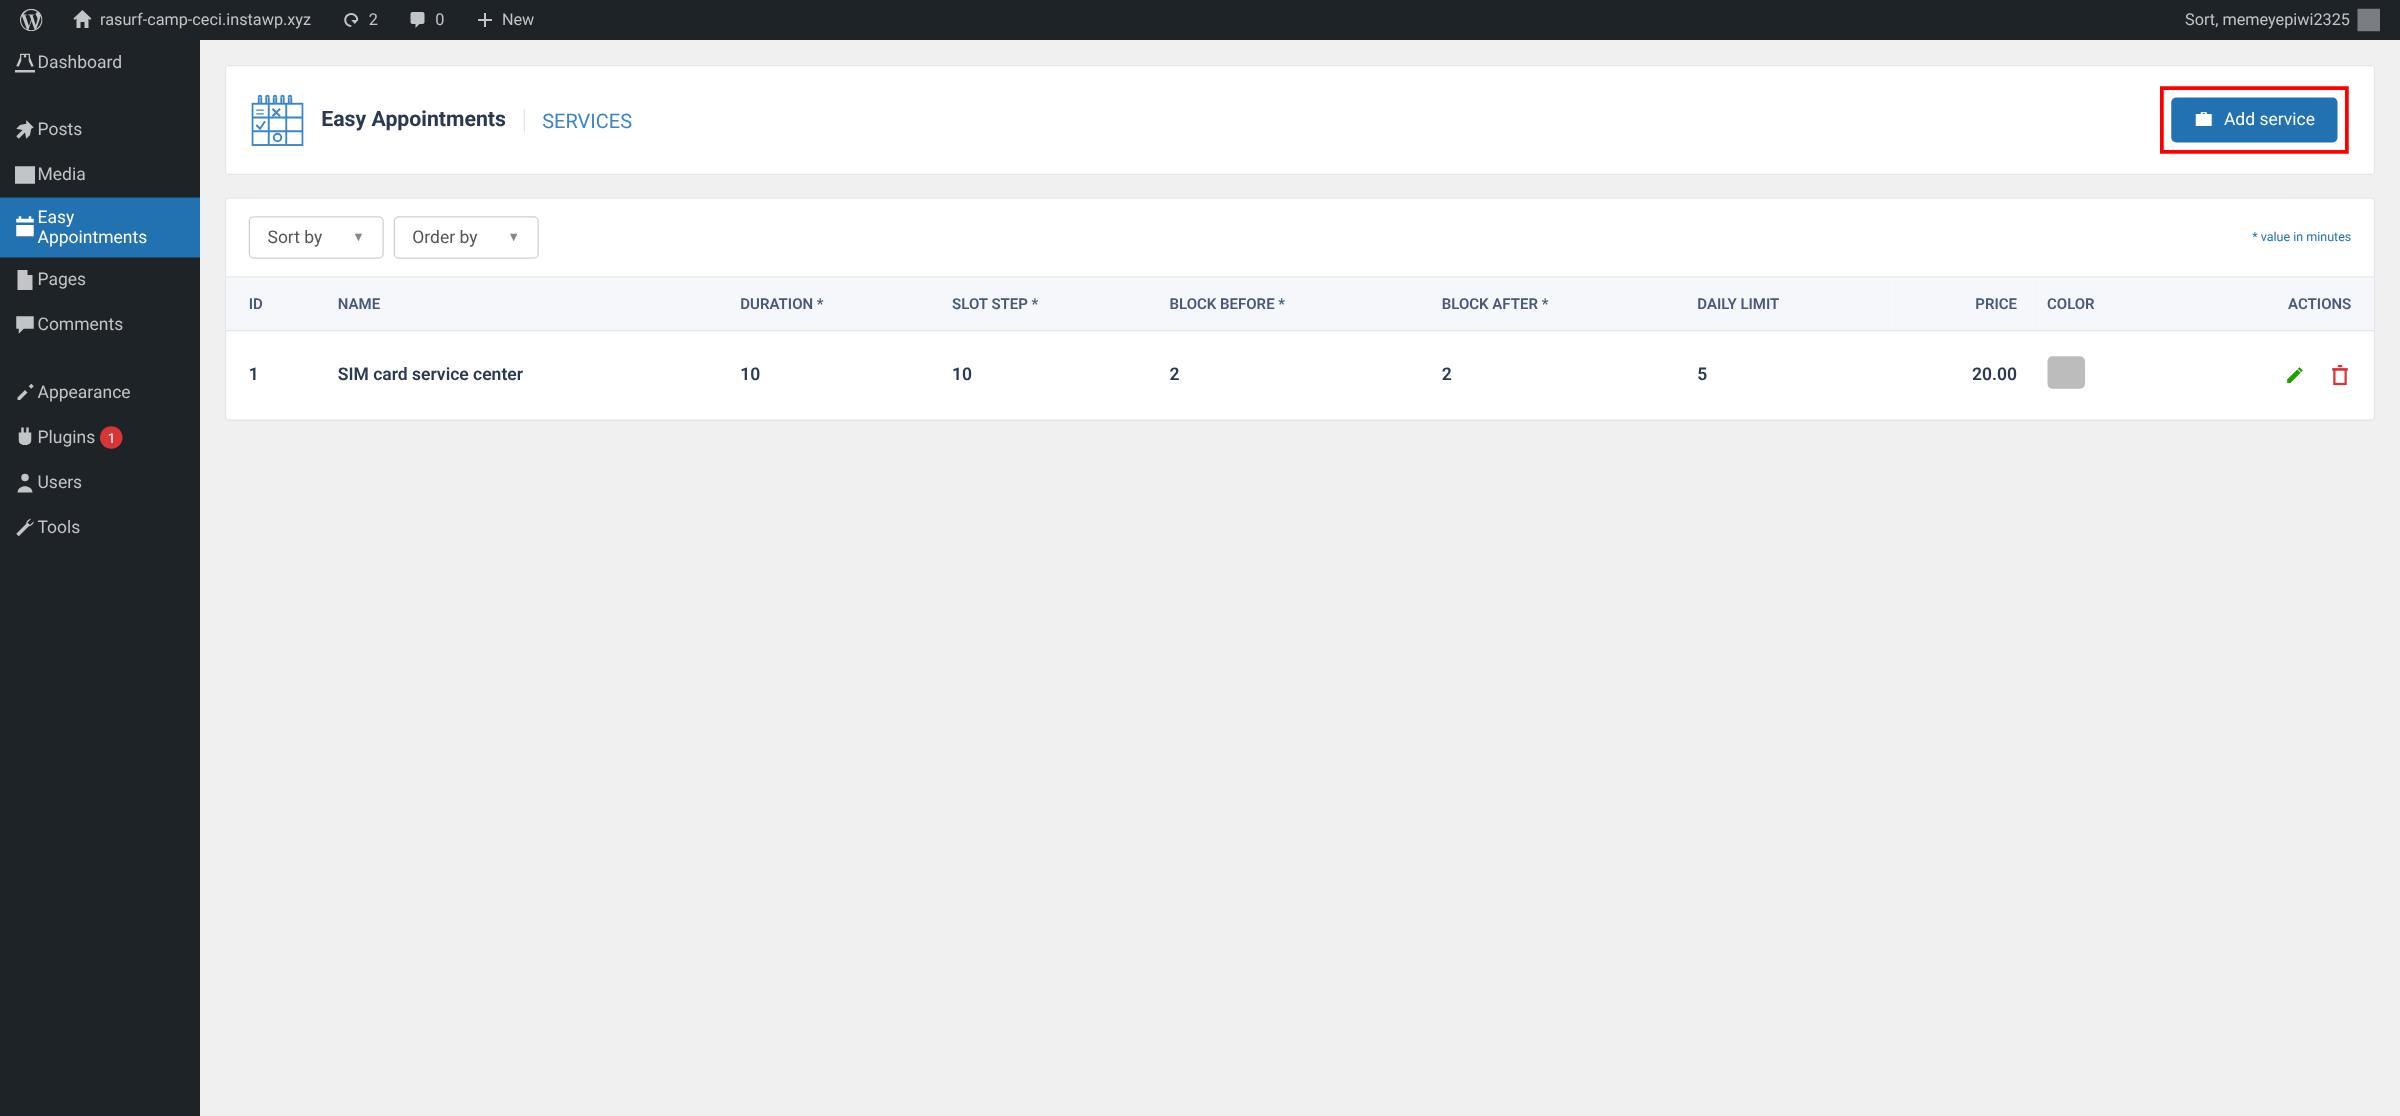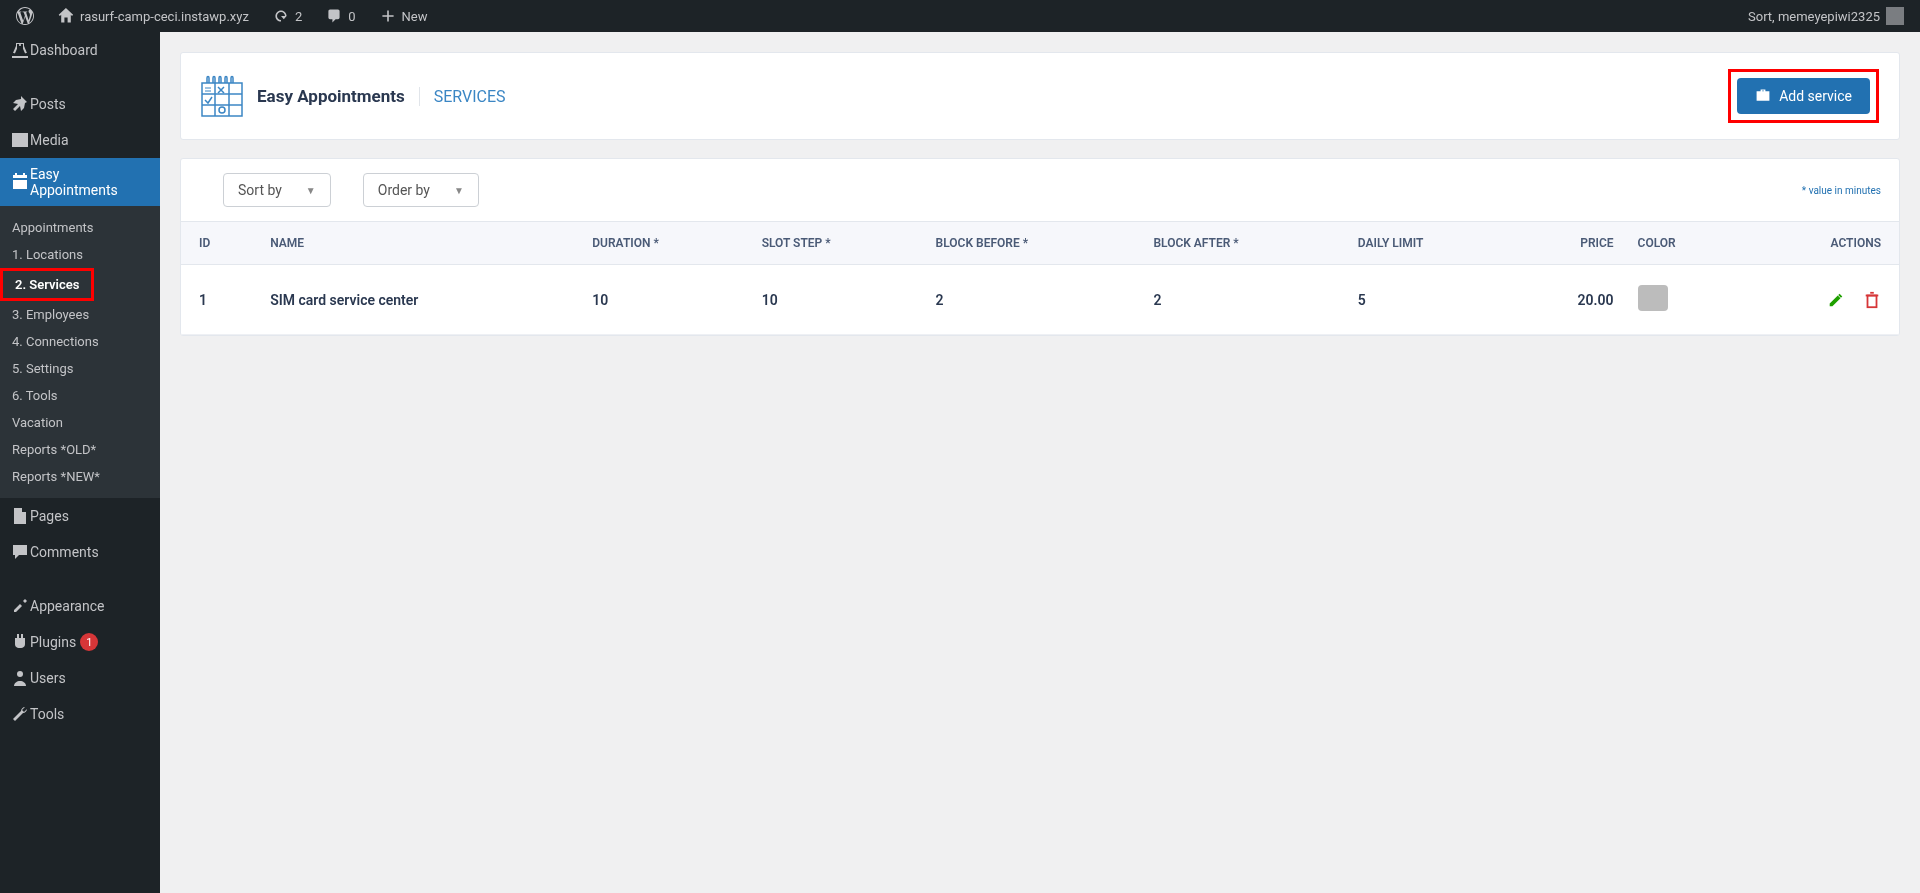--- a/index.html
+++ b/index.html
@@ -29,21 +29,21 @@
 .panel-header-left { display: flex; align-items: center; gap: 14px; }
 .ea-logo { width: 42px; height: 42px; }
 .ea-title { font-size: 17px; font-weight: 700; color: #2a3850; }
 .ea-section { font-size: 16px; color: #3b86c4; font-weight: 400; border-left: 1px solid #e1e5ea; padding-left: 14px; }
 
 .btn-primary { background: #2271b1; color: #fff; border: none; padding: 10px 18px; border-radius: 4px; font-size: 14px; cursor: pointer; display: flex; align-items: center; gap: 8px; }
 .btn-highlight-wrap { border: 3px solid #ff0000; padding: 6px; }
 
 .toolbar { padding: 14px 18px; display: flex; align-items: center; justify-content: space-between; }
 .toolbar-left { display: flex; gap: 8px; }
-.select-btn { border: 1px solid #ccd0d5; background: #fff; padding: 8px 14px; border-radius: 4px; font-size: 14px; color: #555; cursor: pointer; display: flex; align-items: center; gap: 24px; margin-left: 24px; }
+.select-btn { border: 1px solid #ccd0d5; background: #fff; padding: 8px 14px; border-radius: 4px; font-size: 14px; color: #555; cursor: pointer; display: flex; align-items: center; gap: 24px; }
 .select-btn .caret { font-size: 10px; color: #888; }
 .note-text { color: #2271b1; font-size: 10px; }
 
 table.data { width: 100%; border-collapse: collapse; }
 table.data th { background: #f6f7fb; color: #4a5a76; font-size: 12px; font-weight: 600; text-align: left; padding: 14px 12px; border-top: 1px solid #e3e7ed; border-bottom: 1px solid #e3e7ed; }
 table.data td { padding: 20px 12px; color: #2a3850; font-size: 14px; font-weight: 600; border-bottom: 1px solid #eef0f4; }
 table.data th:first-child, table.data td:first-child { padding-left: 18px; }
 table.data th:last-child, table.data td:last-child { padding-right: 18px; text-align:right; }
 .color-swatch { width: 30px; height: 26px; background: #bcbcbc; border-radius: 4px; display: inline-block; }
 .action-icons { display: flex; gap: 18px; justify-content: flex-end; }
@@ -120,34 +120,20 @@
         </span>
       <span>Media</span>
     </div>
     <div class="sidebar-item active">
       <span class="sidebar-icon">
           <svg width="20" height="20" viewBox="0 0 20 20" fill="currentColor">
             <path d="M3 3h14v3H3zM3 8h14v9H3zM5 1h2v3H5zM13 1h2v3h-2z"></path>
           </svg>
         </span>
       <span>Easy Appointments</span>
-    </div>
-    <div class="sidebar-submenu">
-      <div class="sidebar-subitem">Appointments</div>
-      <div class="sidebar-subitem">1. Locations</div>
-      <div style="display:inline-block;" class="red-box">
-        <div class="sidebar-subitem active">2. Services</div>
-      </div>
-      <div class="sidebar-subitem">3. Employees</div>
-      <div class="sidebar-subitem">4. Connections</div>
-      <div class="sidebar-subitem">5. Settings</div>
-      <div class="sidebar-subitem">6. Tools</div>
-      <div class="sidebar-subitem">Vacation</div>
-      <div class="sidebar-subitem">Reports *OLD*</div>
-      <div class="sidebar-subitem">Reports *NEW*</div>
     </div>
     <div class="sidebar-item">
       <span class="sidebar-icon">
           <svg width="20" height="20" viewBox="0 0 20 20" fill="currentColor">
             <path d="M4 2h8l4 4v12H4zM12 2v4h4"></path>
           </svg>
         </span>
       <span>Pages</span>
     </div>
     <div class="sidebar-item">

